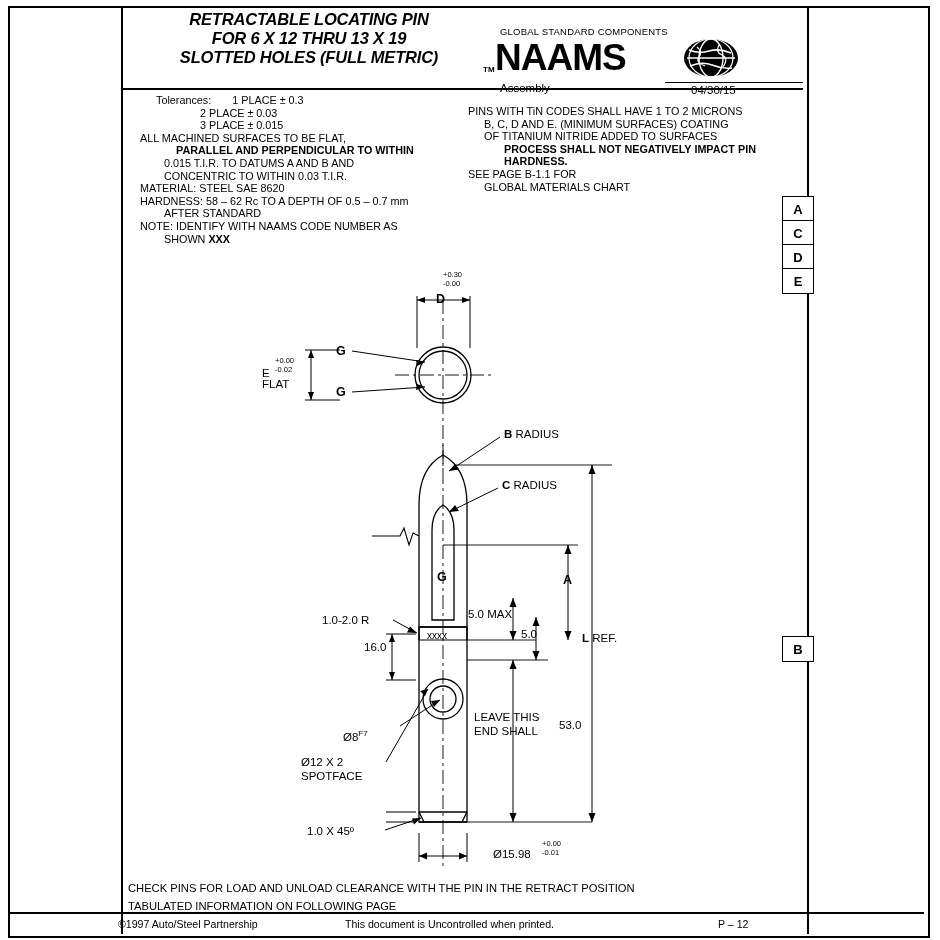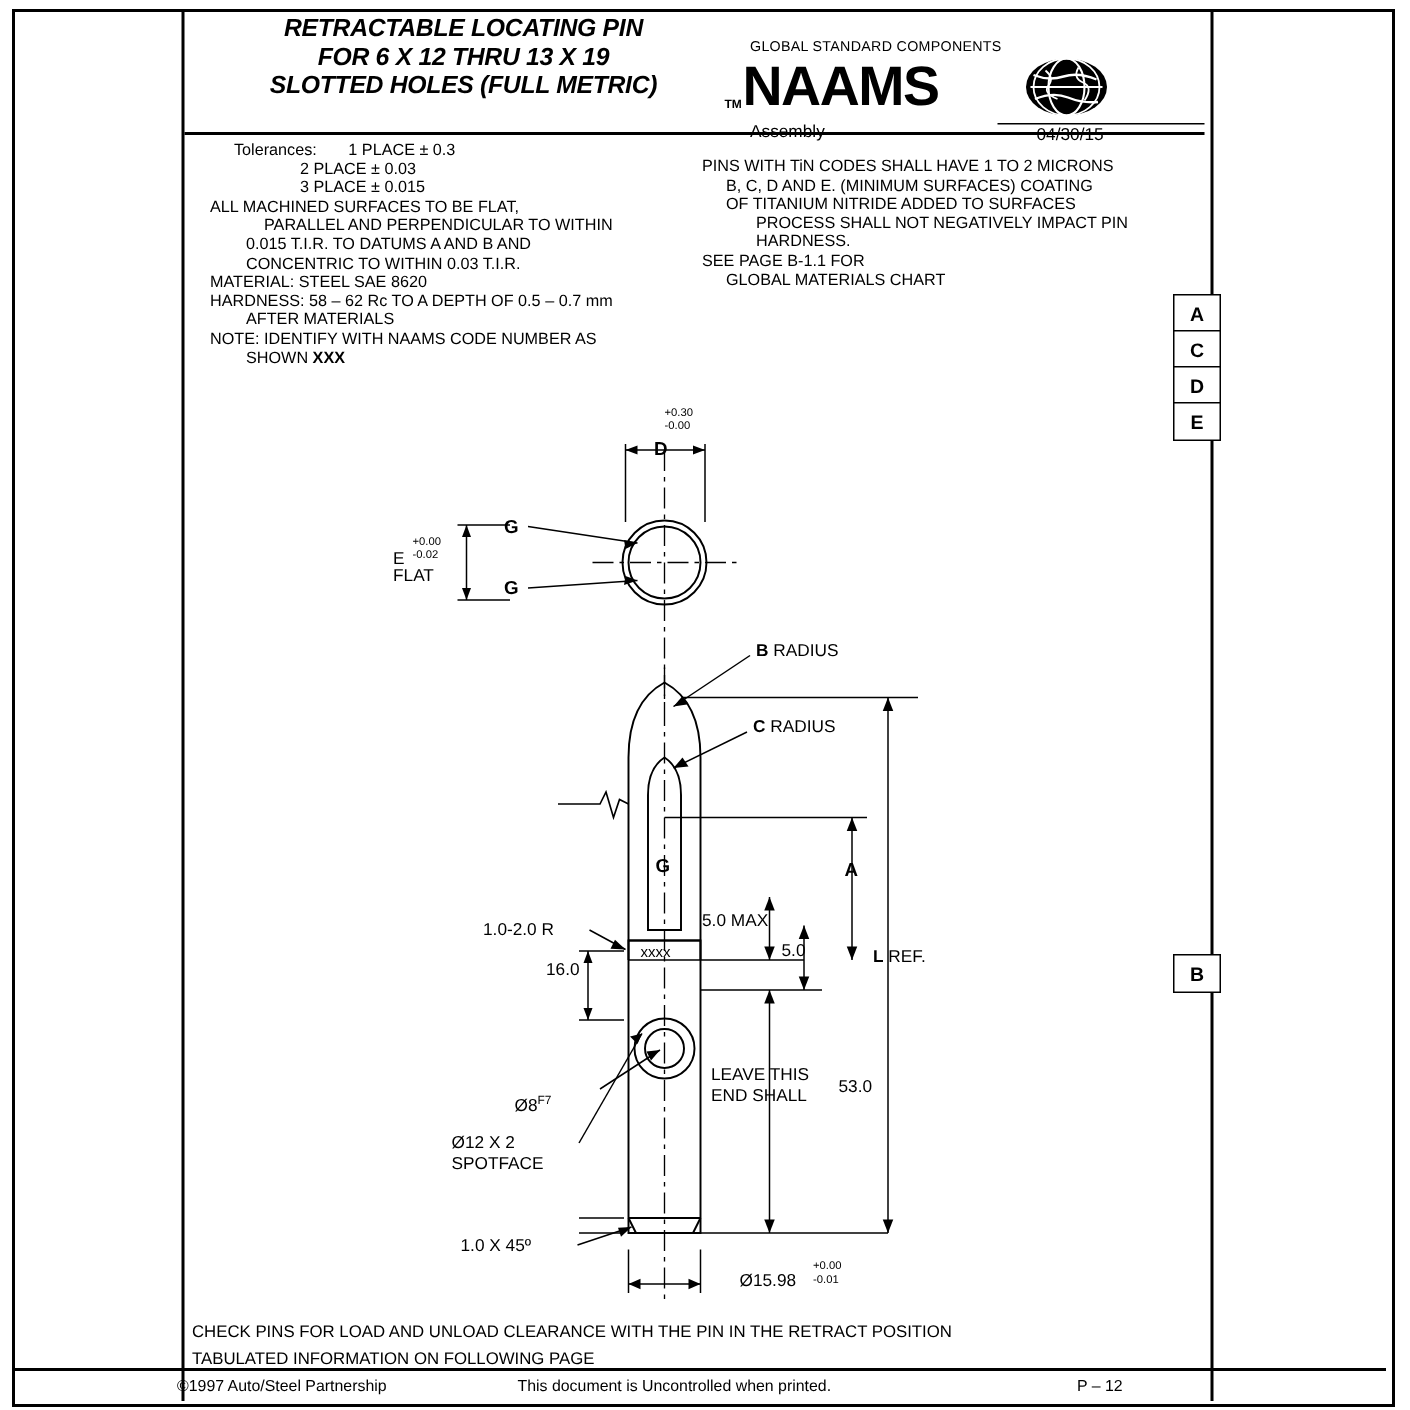--- a/index.html
+++ b/index.html
@@ -22,21 +22,21 @@
   .globe{position:absolute;left:188px;top:18px;width:56px;height:40px;}
   .date-rule{position:absolute;left:170px;top:62px;width:138px;height:0;border-top:1.5px solid #000;}
   .date{position:absolute;left:196px;top:64px;font-size:11.5px;}
 
   
   .notes-left{position:absolute;left:140px;top:94px;width:330px;font-size:10.8px;line-height:12.6px;}
   .notes-right{position:absolute;left:468px;top:105px;width:320px;font-size:10.8px;line-height:12.6px;}
   .ind1{padding-left:60px;}
   .ind2{padding-left:24px;}
   .ind3{padding-left:16px;}
-  .ind4{padding-left:36px;}
+  .ind4{padding-left:36px;font-weight:bold;}
   b.xxx{font-weight:bold;}
 
   
   .tab{position:absolute;width:30px;height:24px;border:1.5px solid #000;background:#fff;
        font-size:13px;font-weight:bold;display:flex;align-items:center;justify-content:center;}
 
   
   .bottom-note{position:absolute;left:128px;font-size:11.2px;}
   .footer-rule{position:absolute;left:10px;top:912px;width:914px;height:0;border-top:2px solid #000;}
   .footer{position:absolute;top:918px;font-size:10.6px;}
@@ -86,21 +86,21 @@
     <div class="ind3"><span>Tolerances:</span>
       <span style="padding-left:18px">1 PLACE ± 0.3</span></div>
     <div class="ind1"><span>2 PLACE ± 0.03</span></div>
     <div class="ind1"><span>3 PLACE ± 0.015</span></div>
     <div><span>ALL MACHINED SURFACES TO BE FLAT,</span></div>
     <div class="ind4"><span>PARALLEL AND PERPENDICULAR TO WITHIN</span></div>
     <div class="ind2"><span>0.015 T.I.R. TO DATUMS A AND B AND</span></div>
     <div class="ind2"><span>CONCENTRIC TO WITHIN 0.03 T.I.R.</span></div>
     <div><span>MATERIAL: STEEL SAE 8620</span></div>
     <div><span>HARDNESS: 58 – 62 Rc TO A DEPTH OF 0.5 – 0.7 mm</span></div>
-    <div class="ind2"><span>AFTER MATERIALS</span></div>
+    <div class="ind2"><span>AFTER STANDARD</span></div>
     <div><span>NOTE: IDENTIFY WITH NAAMS CODE NUMBER AS</span></div>
     <div class="ind2"><span>SHOWN </span><b class="xxx">XXX</b></div>
   </div>
 
   <div class="notes-right">
     <div><span>PINS WITH TiN CODES SHALL HAVE 1 TO 2 MICRONS</span></div>
     <div class="ind3"><span>B, C, D AND E. (MINIMUM SURFACES) COATING</span></div>
     <div class="ind3"><span>OF TITANIUM NITRIDE ADDED TO SURFACES</span></div>
     <div class="ind4"><span>PROCESS SHALL NOT NEGATIVELY IMPACT PIN</span></div>
     <div class="ind4"><span>HARDNESS.</span></div>

